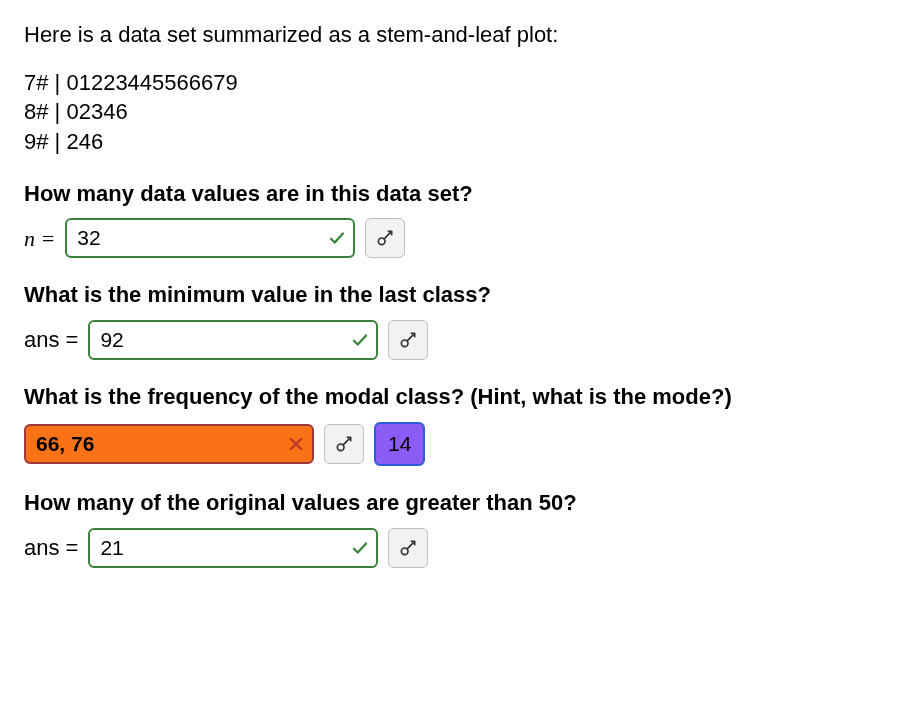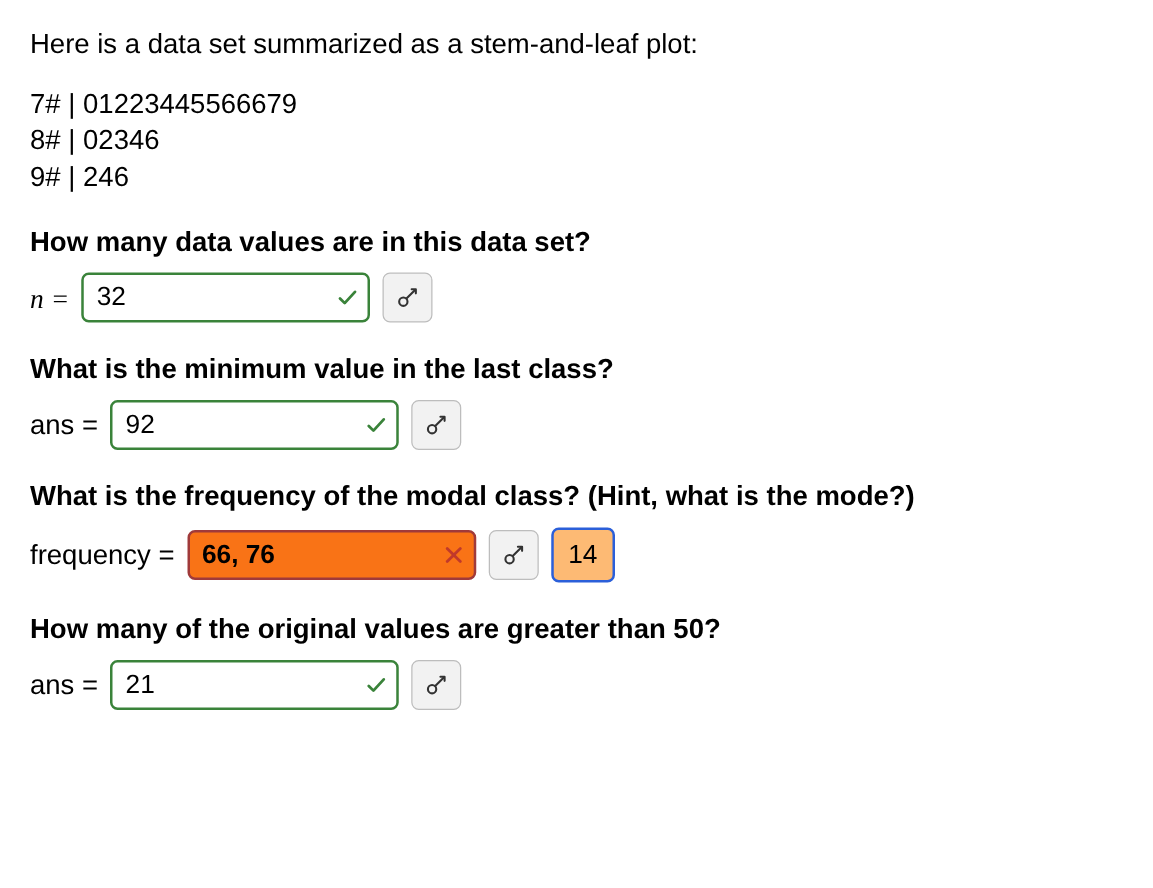--- a/index.html
+++ b/index.html
@@ -46,21 +46,21 @@
     .input-wrap {
       position: relative;
       display: inline-flex;
       align-items: center;
     }
     .answer-input {
       font-size: 21px;
       padding: 6px 36px 6px 10px;
       border: 2px solid #3a833a;
       border-radius: 6px;
-      width: 231px;
+      width: 290px;
       background: #fff;
       font-family: inherit;
     }
     .answer-input.wrong {
       border-color: #a03a3a;
       background: #f97316;
       font-weight: bold;
     }
     .status-icon {
       position: absolute;
@@ -88,21 +88,21 @@
       justify-content: center;
       cursor: pointer;
     }
     .tool-button svg {
       width: 20px;
       height: 20px;
     }
     .correct-answer-box {
       border: 2px solid #2b5fd9;
       border-radius: 6px;
-      background: #fdba74;
+      background: #8b5cf6;
       padding: 6px 12px;
       font-size: 21px;
       min-width: 48px;
     }
   </style>
 </head>
 <body>
 
 <div class="intro">Here is a data set summarized as a stem-and-leaf plot:</div>
 
@@ -147,21 +147,20 @@
     <svg viewBox="0 0 24 24" fill="none" stroke="#333" stroke-width="2" stroke-linecap="round" stroke-linejoin="round">
       <circle cx="8" cy="16" r="4"></circle>
       <path d="M11 13 L19 5"></path>
       <path d="M16 4 L20 4 L20 8"></path>
     </svg>
   </button>
 </div>
 
 <div class="question">What is the frequency of the modal class? (Hint, what is the mode?)</div>
 <div class="answer-row">
-  <span class="label">frequency =</span>
   <span class="input-wrap">
     <input class="answer-input wrong" value="66, 76" style="">
     <span class="status-icon">
       <svg viewBox="0 0 24 24" fill="none" stroke="#c0392b" stroke-width="3" stroke-linecap="round" stroke-linejoin="round">
           <line x1="5" y1="5" x2="19" y2="19"></line>
           <line x1="19" y1="5" x2="5" y2="19"></line>
         </svg>
     </span>
   </span>
   <button class="tool-button">

